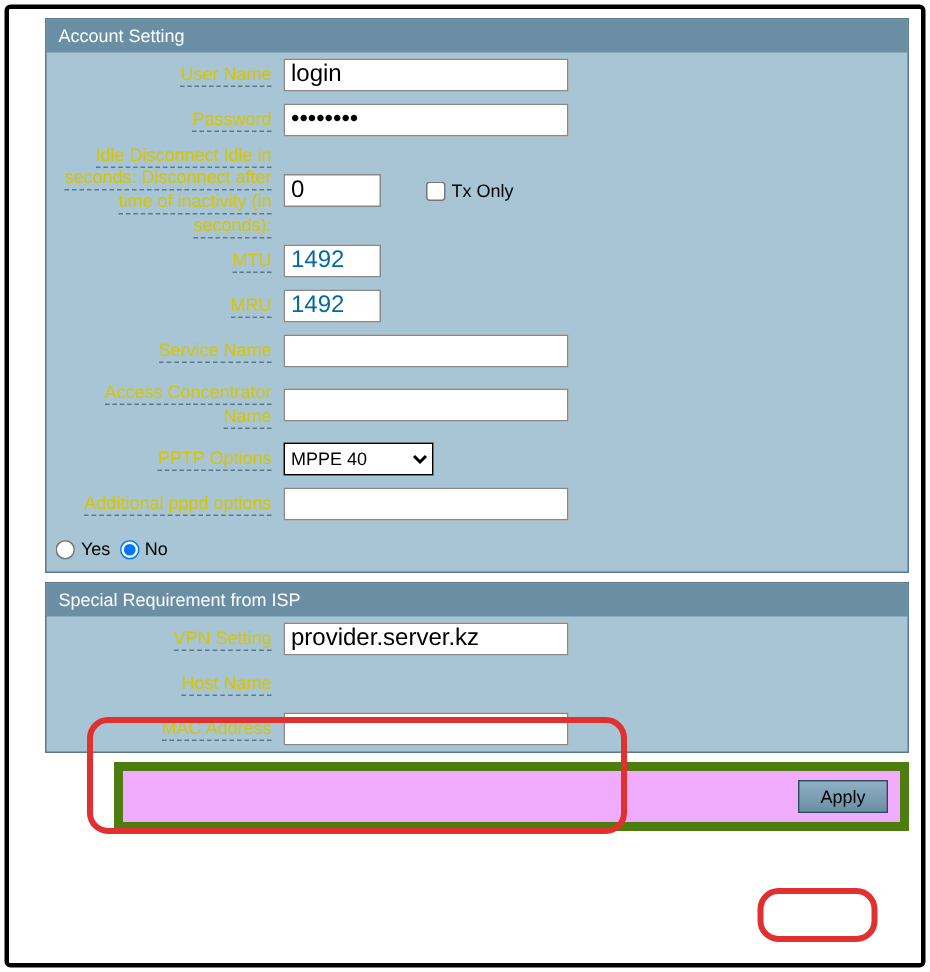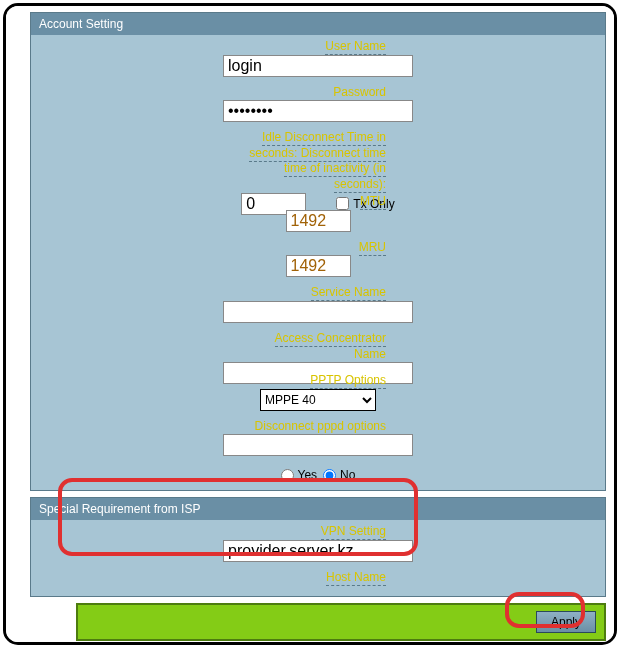--- a/index.html
+++ b/index.html
@@ -7,21 +7,21 @@
     margin: 0;
     font-family: Arial, Helvetica, sans-serif;
     font-size: 12px;
     background: #fff;
     width: 620px;
     height: 648px;
     overflow: hidden;
   }
   .outer-frame {
     border: 3px solid #000;
-    border-radius: 15px;
+    border-radius: 4px;
     width: 614px;
     height: 642px;
     margin: 3px;
     background: #fff;
     overflow: hidden;
     position: relative;
   }
   .scroll-area {
     width: 100%;
     height: 100%;
@@ -41,21 +41,20 @@
     color: #fff;
     padding: 4px 8px;
     font-size: 12px;
     font-weight: normal;
   }
   .row {
     display: flex;
     align-items: center;
     padding: 4px 6px;
     min-height: 30px;
-    flex-direction: column;
   }
   .label-cell {
     width: 152px;
     text-align: right;
     padding-right: 8px;
     color: #d8c400;
     font-size: 12px;
     line-height: 1.3;
   }
   .label-cell span {
@@ -73,43 +72,43 @@
     font-size: 16px;
     padding: 3px 4px;
     border: 1px solid #888;
     background: #fff;
     height: 22px;
   }
   .w-wide { width: 190px; }
   .w-sm { width: 65px; }
   .readonly {
     background: #d4d4d4;
-    color: #a16207;
+    color: #0369a1;
   }
   select {
     font-family: Arial, Helvetica, sans-serif;
     font-size: 12px;
     height: 22px;
-    width: 116px;
+    width: 100px;
     border: 1px solid #000;
     background: #fff;
   }
   label.chk, label.rad {
     font-size: 12px;
     color: #000;
     display: inline-flex;
     align-items: center;
     gap: 2px;
   }
   input[type="checkbox"], input[type="radio"] {
     margin: 0 2px 0 0;
   }
   .btn-row {
-    background: #84cc16;
-    border: 2px solid #4d7c0f;
+    background: #f0abfc;
+    border: 6px solid #4d7c0f;
     padding: 6px 8px;
     text-align: right;
     margin-left: 46px;
   }
   button.apply {
     background: linear-gradient(#8fb0c5, #6a8fa5);
     border: 1px solid #2a4a5a;
     color: #000;
     font-size: 12px;
     padding: 3px 14px;
@@ -160,21 +159,21 @@
         </div>
 
         <div class="row">
           <div class="label-cell"><span>Password</span></div>
           <div class="value-cell">
             <input type="text" class="w-wide" value="••••••••" style="">
           </div>
         </div>
 
         <div class="row" style="height:64px;">
-          <div class="label-cell"><span>Idle Disconnect Time in seconds: Disconnect time time of inactivity (in seconds):</span></div>
+          <div class="label-cell"><span>Idle Disconnect Idle in seconds: Disconnect after time of inactivity (in seconds):</span></div>
           <div class="value-cell">
             <input type="text" class="w-sm" value="0" style="">
             <span style="width:18px;"></span>
             <label class="chk">
               <input type="checkbox" style="">
               <span>Tx Only</span>
             </label>
           </div>
         </div>
 
@@ -209,21 +208,21 @@
         <div class="row">
           <div class="label-cell"><span>PPTP Options</span></div>
           <div class="value-cell">
             <select>
               <option>MPPE 40</option>
             </select>
           </div>
         </div>
 
         <div class="row">
-          <div class="label-cell"><span>Disconnect pppd options</span></div>
+          <div class="label-cell"><span>Additional pppd options</span></div>
           <div class="value-cell">
             <input type="text" class="w-wide" value="" style="">
           </div>
         </div>
 
         <div class="row">
           <div class="value-cell">
             <label class="rad">
               <input type="radio" name="relay" style="">
               <span>Yes</span>
@@ -243,20 +242,26 @@
           <div class="label-cell"><span>VPN Setting</span></div>
           <div class="value-cell">
             <input type="text" class="w-wide" value="provider.server.kz" style="">
           </div>
         </div>
 
         <div class="row">
           <div class="label-cell"><span>Host Name</span></div>
         </div>
 
+        <div class="row">
+          <div class="label-cell"><span>MAC Address</span></div>
+          <div class="value-cell">
+            <input type="text" class="w-wide readonly" readonly="" value="" style="">
+          </div>
+        </div>
       </div>
 
       <div class="btn-row">
         <button class="apply">Apply</button>
       </div>
 
       <div style="height:40px;"></div>
     </div>
   </div>
 </div>

